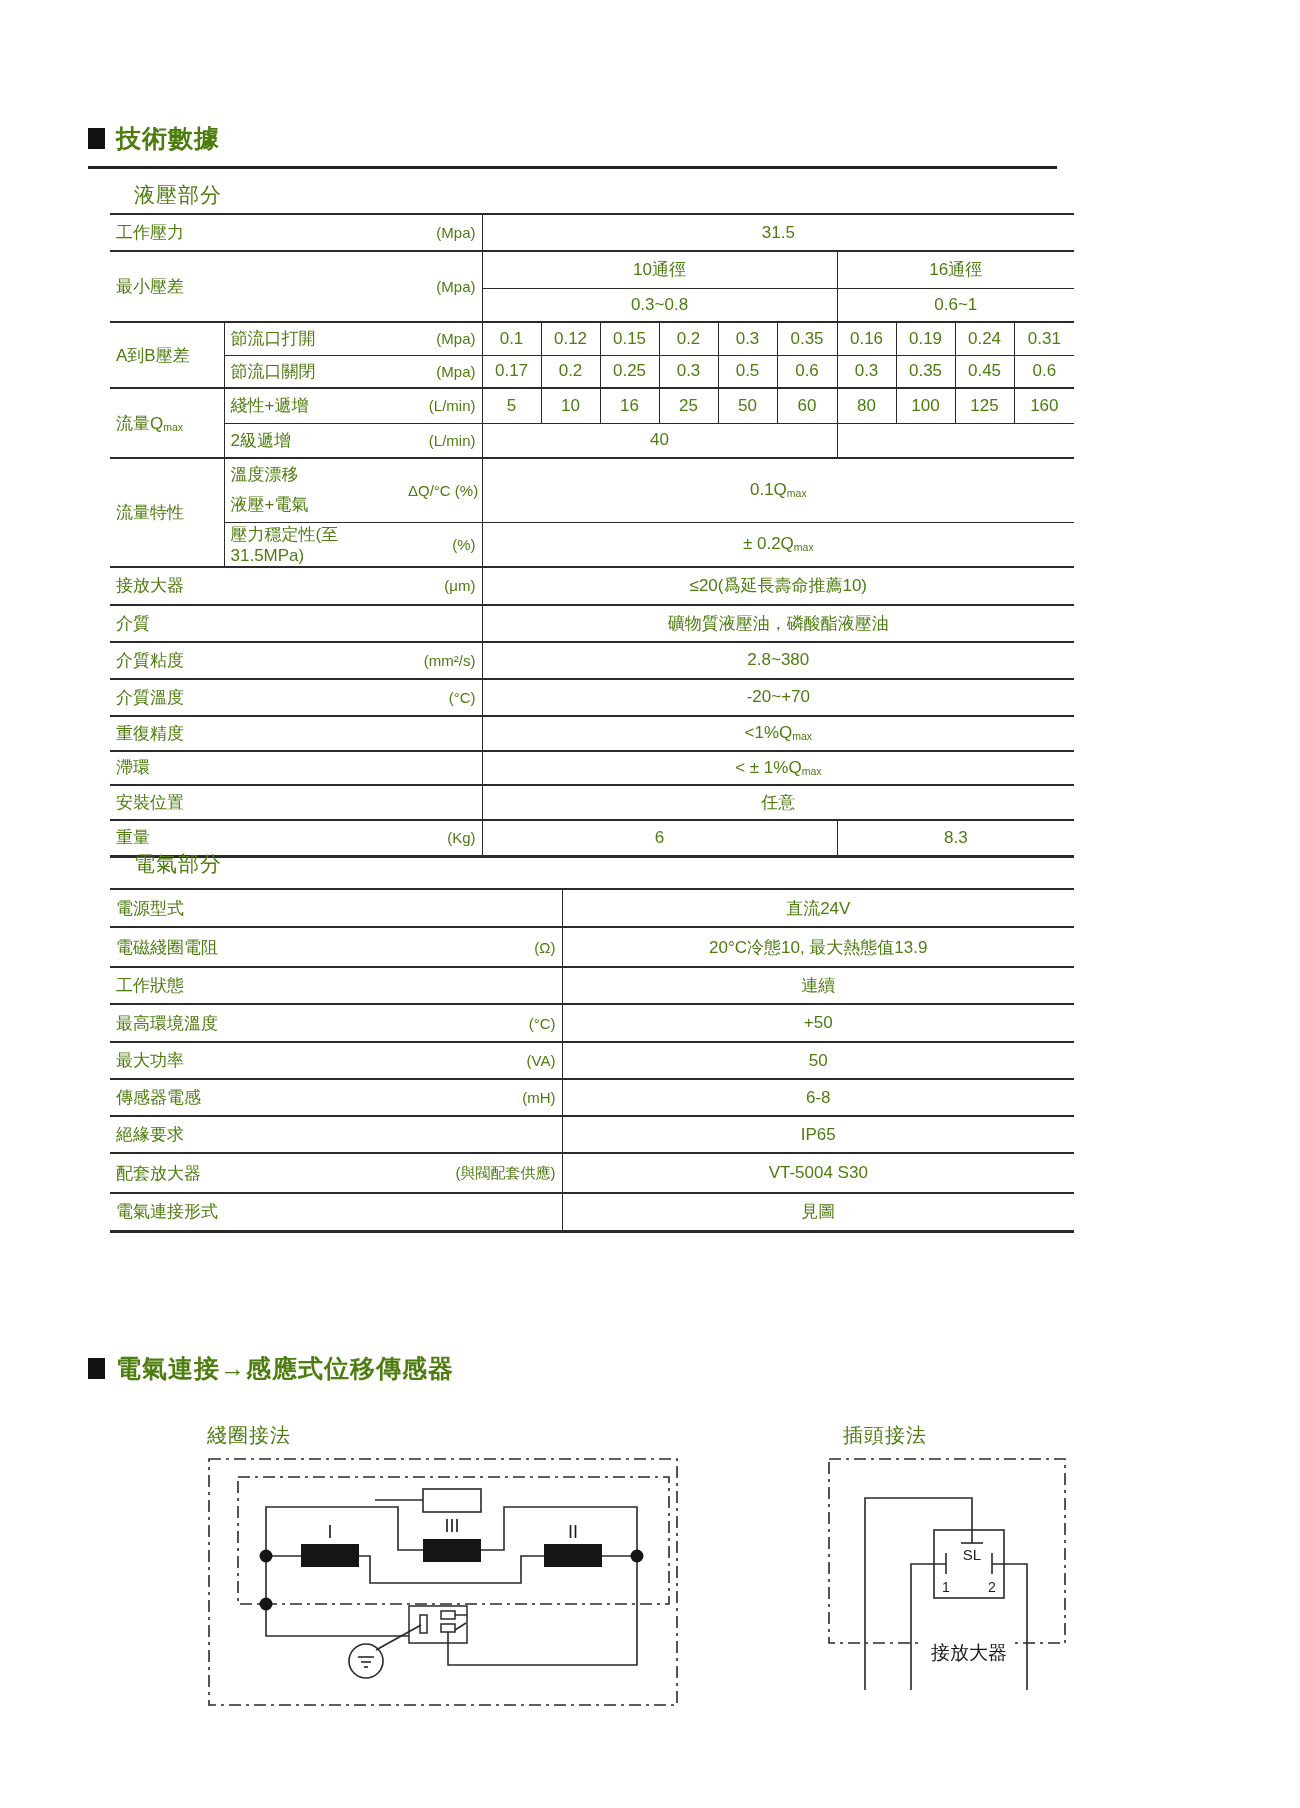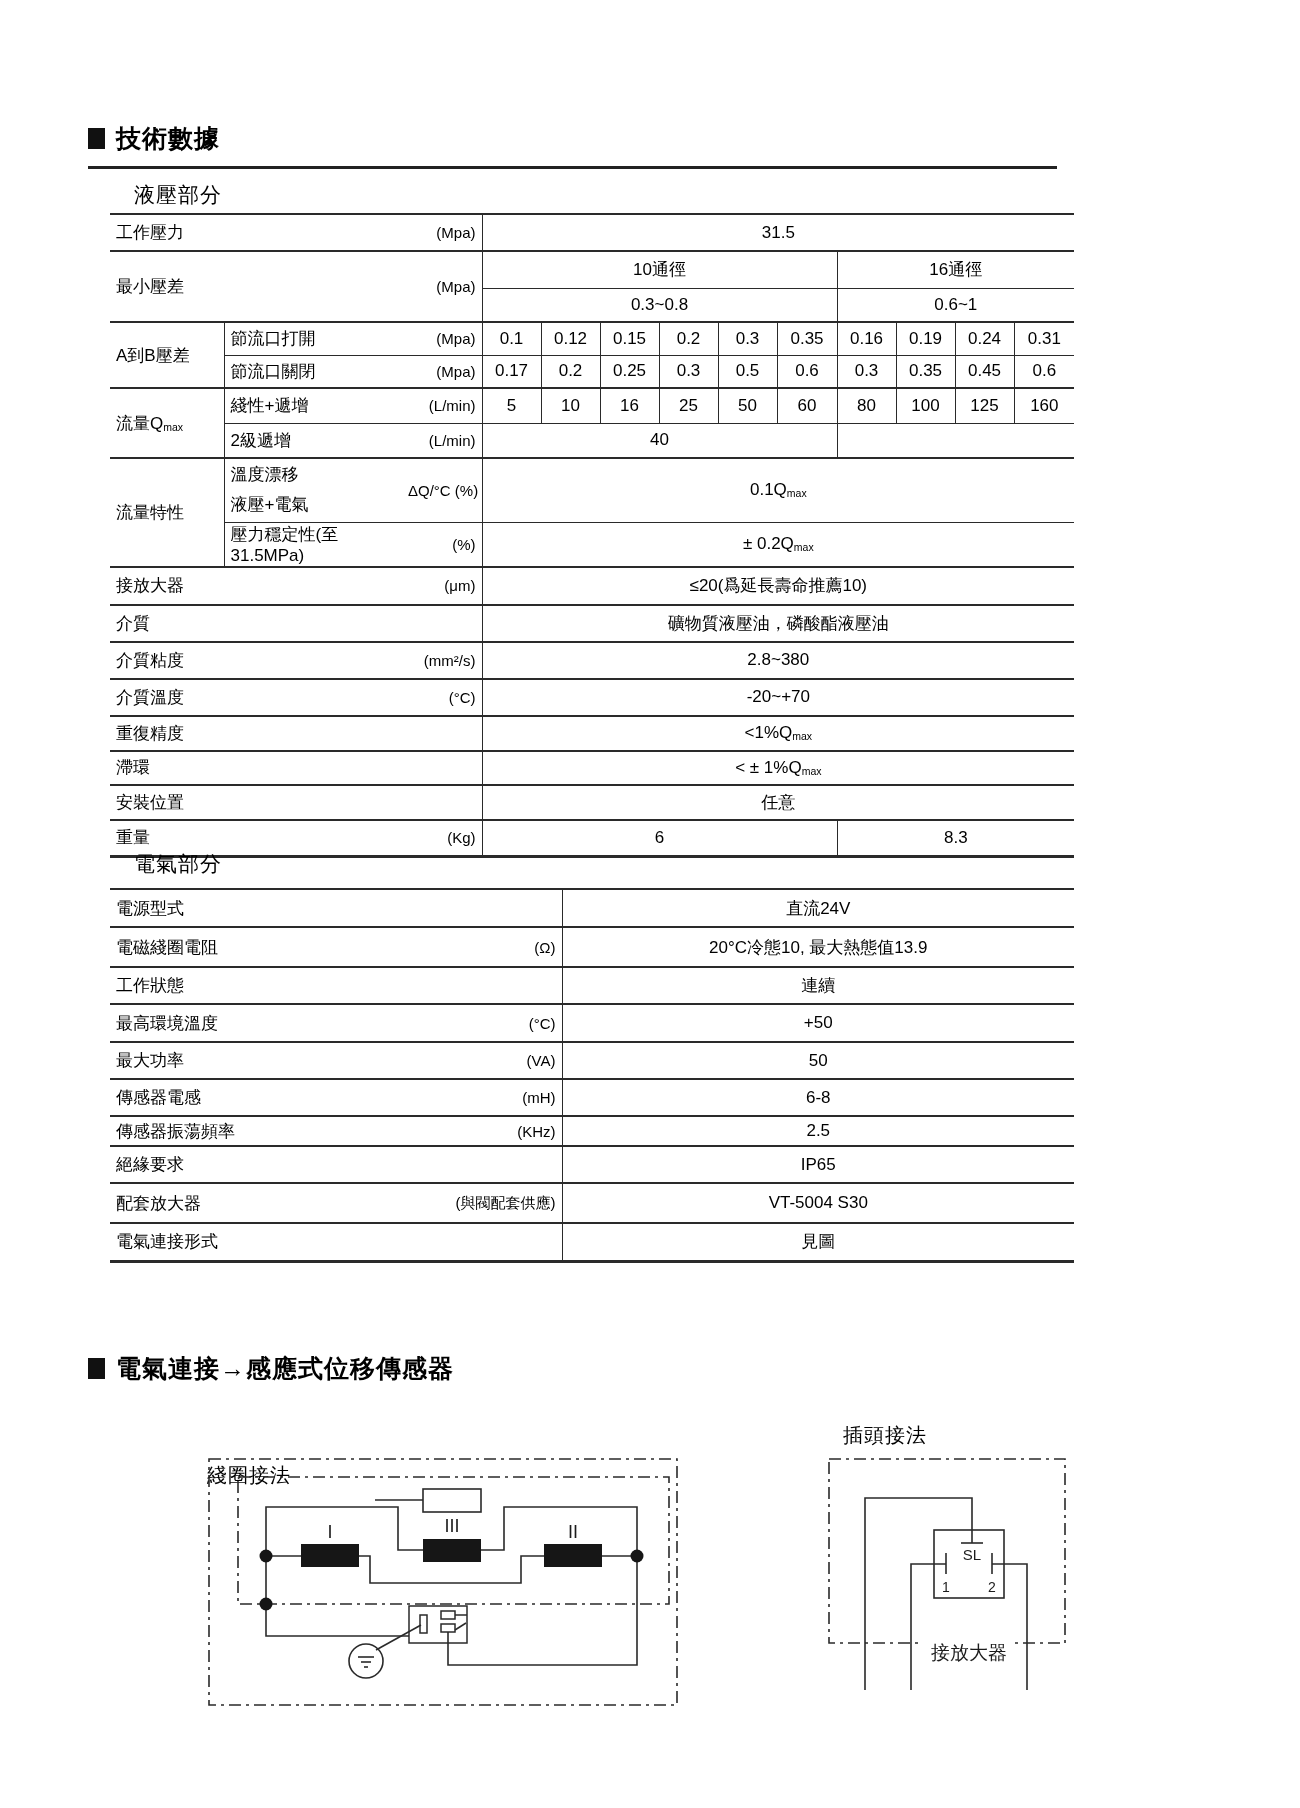--- a/index.html
+++ b/index.html
@@ -1,17 +1,17 @@
 <!DOCTYPE html>
 <html><head>
 <meta charset="utf-8">
 <style>
   html,body{margin:0;padding:0;background:#fff;}
   .page{position:relative;width:1300px;height:1808px;background:#ffffff;overflow:hidden;
-        font-family:"Liberation Sans","DejaVu Sans",sans-serif;color:#000000;}
+        font-family:"Liberation Sans","DejaVu Sans",sans-serif;color:#4d7c0f;}
   .h1{position:absolute;display:flex;align-items:center;gap:11px;font-size:25px;font-weight:bold;letter-spacing:1px;}
   .h1 .sq{width:17px;height:21px;background:#111;flex:0 0 auto;}
   .rule{position:absolute;left:88px;width:969px;height:3px;background:#222;}
   .subhead{position:absolute;font-size:21px;letter-spacing:1px;margin-left:37px;}
   .diag-title{position:absolute;font-size:20px;letter-spacing:1px;}
 
   table.spec{position:absolute;left:110px;width:964px;border-collapse:collapse;table-layout:fixed;
              font-size:17px;border-top:2px solid #2a2a2a;border-bottom:3px solid #2a2a2a;}
   table.spec td{padding:0 6px;vertical-align:middle;overflow:hidden;}
   tr.bt1 td{border-top:1px solid #2a2a2a;}
@@ -212,25 +212,20 @@
     <tr class="bt2" style="height:37px">
       <td class="lab">最大功率</td>
       <td class="unit cu">(VA)</td>
       <td class="v vend">50</td>
     </tr>
     <tr class="bt2" style="height:37px">
       <td class="lab">傳感器電感</td>
       <td class="unit cu">(mH)</td>
       <td class="v vend">6-8</td>
     </tr>
-    <tr class="bt2" style="height:30px">
-      <td class="lab">傳感器振蕩頻率</td>
-      <td class="unit cu">(KHz)</td>
-      <td class="v vend">2.5</td>
-    </tr>
     <tr class="bt2" style="height:37px">
       <td class="lab">絕緣要求</td>
       <td class="unit cu"></td>
       <td class="v vend">IP65</td>
     </tr>
     <tr class="bt2" style="height:40px">
       <td class="lab">配套放大器</td>
       <td class="unit cu">(與閥配套供應)</td>
       <td class="v vend">VT-5004 S30</td>
     </tr>
@@ -240,21 +235,21 @@
       <td class="v vend">見圖</td>
     </tr>
   </tbody>
     </table>
 
   <div class="h1" style="left:88px;top:1352px;">
     <span class="sq"></span>
     <span>電氣連接→感應式位移傳感器</span>
   </div>
 
-  <div class="diag-title" style="left:207px;top:1422px;margin-top:40px;">綫圈接法</div>
+  <div class="diag-title" style="left:207px;top:1422px;">綫圈接法</div>
   <div class="diag-title" style="left:843px;top:1422px;">插頭接法</div>
 
   <svg style="position:absolute;left:208px;top:1458px;" width="470" height="250" viewBox="0 0 470 250">
     <g fill="none" stroke="#2a2a2a" stroke-width="1.6">
       <rect x="1" y="1" width="468" height="246" stroke-dasharray="12 5 3 5"></rect>
       <rect x="30" y="19" width="431" height="127" stroke-dasharray="12 5 3 5"></rect>
     </g>
     <g fill="none" stroke="#2a2a2a" stroke-width="1.6">
       <line x1="167" y1="42" x2="215" y2="42"></line>
       <polyline points="58,98 58,49 190,49 190,92 215,92"></polyline>

